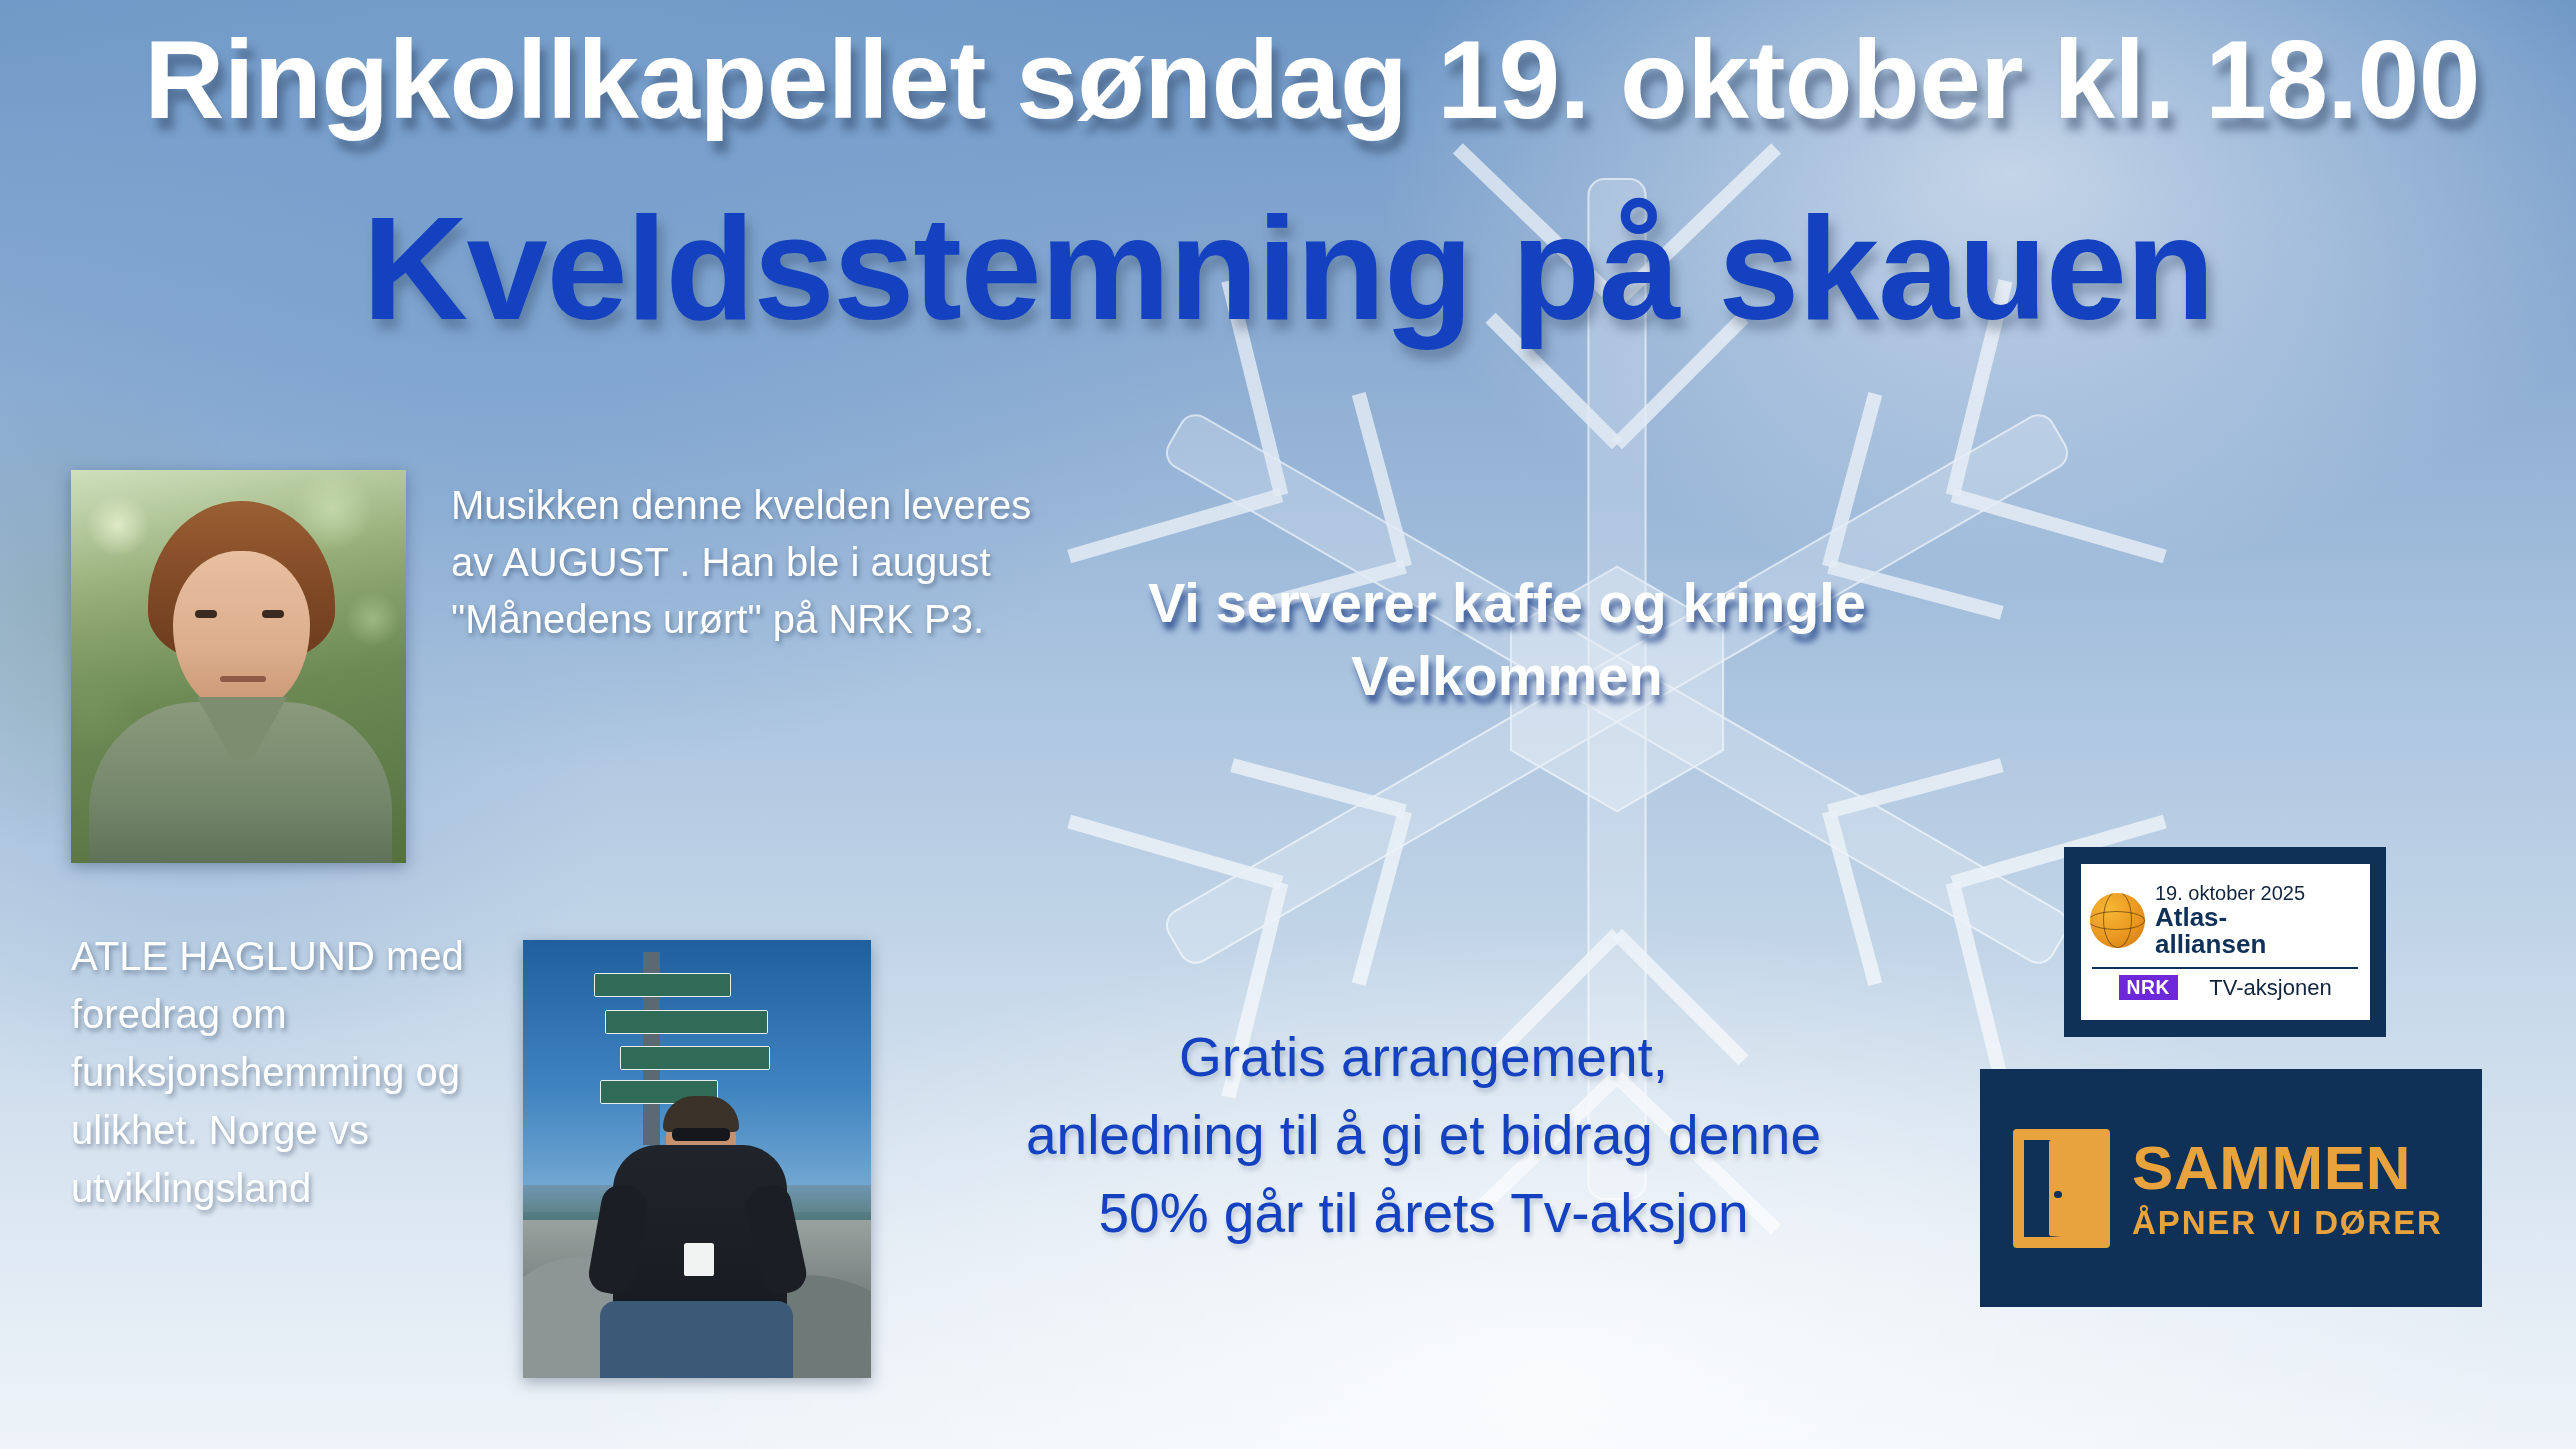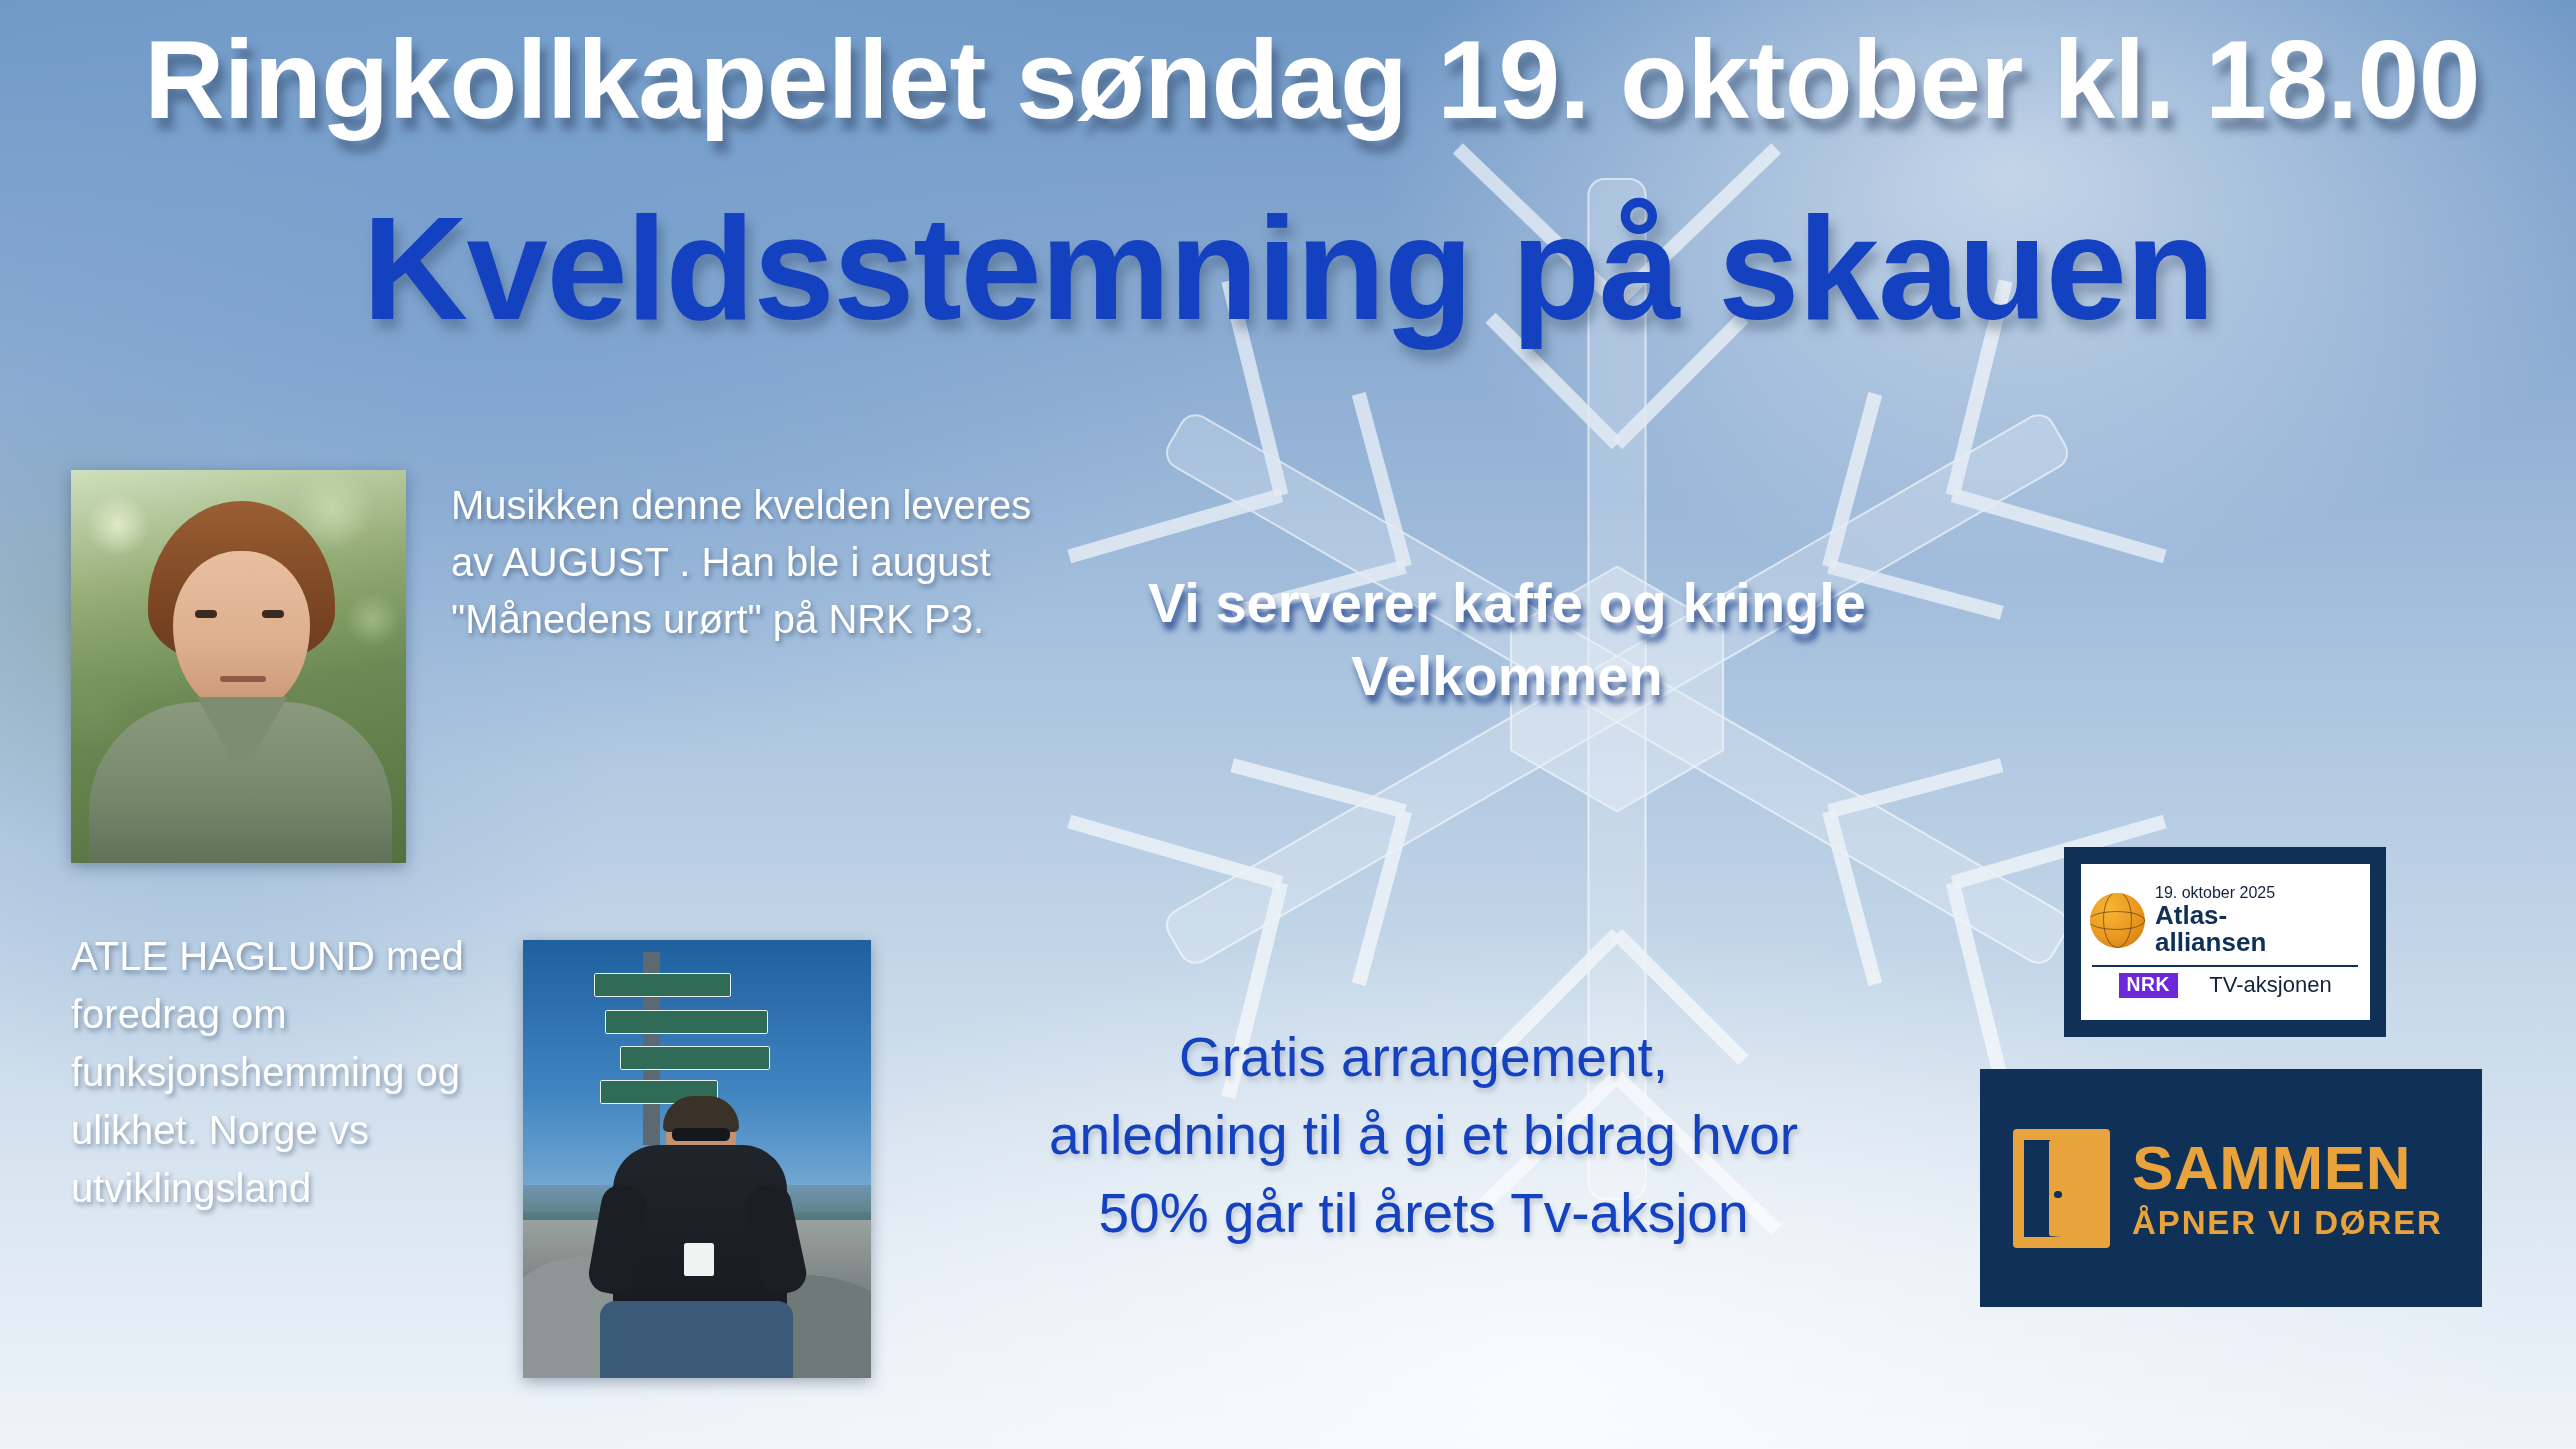--- a/index.html
+++ b/index.html
@@ -314,21 +314,21 @@
     border: 1.9px solid rgba(60,40,10,0.55);
     border-radius: 50%;
   }
   .globe:before { left: 13px; top: -1.9px; width: 27px; height: 55px; }
   .globe:after { left: -1.9px; top: 18px; width: 55px; height: 16.7px; }
   .atlas-texts {
     padding-left: 10.3px;
     line-height: 1.05;
   }
   .atlas-date {
-    font-size: 16px;
+    font-size: 20px;
     color: #11243d;
     text-align: center;
   }
   .atlas-name {
     font-size: 26px;
     font-weight: bold;
     color: #0f3057;
   }
   .atlas-divider {
     height: 1.9px;
@@ -507,21 +507,21 @@
     <div class="legs"></div>
   </div>
 
   <div class="serve-block">
     <div>Vi serverer kaffe og kringle</div>
     <div>Velkommen</div>
   </div>
 
   <div class="gratis-block">
     <div>Gratis arrangement,</div>
-    <div>anledning til å gi et bidrag hvor</div>
+    <div>anledning til å gi et bidrag denne</div>
     <div>50% går til årets Tv-aksjon</div>
   </div>
 
   <div class="atlas-box">
     <div class="atlas-inner">
       <div class="atlas-top">
         <div class="globe"></div>
         <div class="atlas-texts">
           <div class="atlas-date">19. oktober 2025</div>
           <div class="atlas-name">Atlas-</div>

